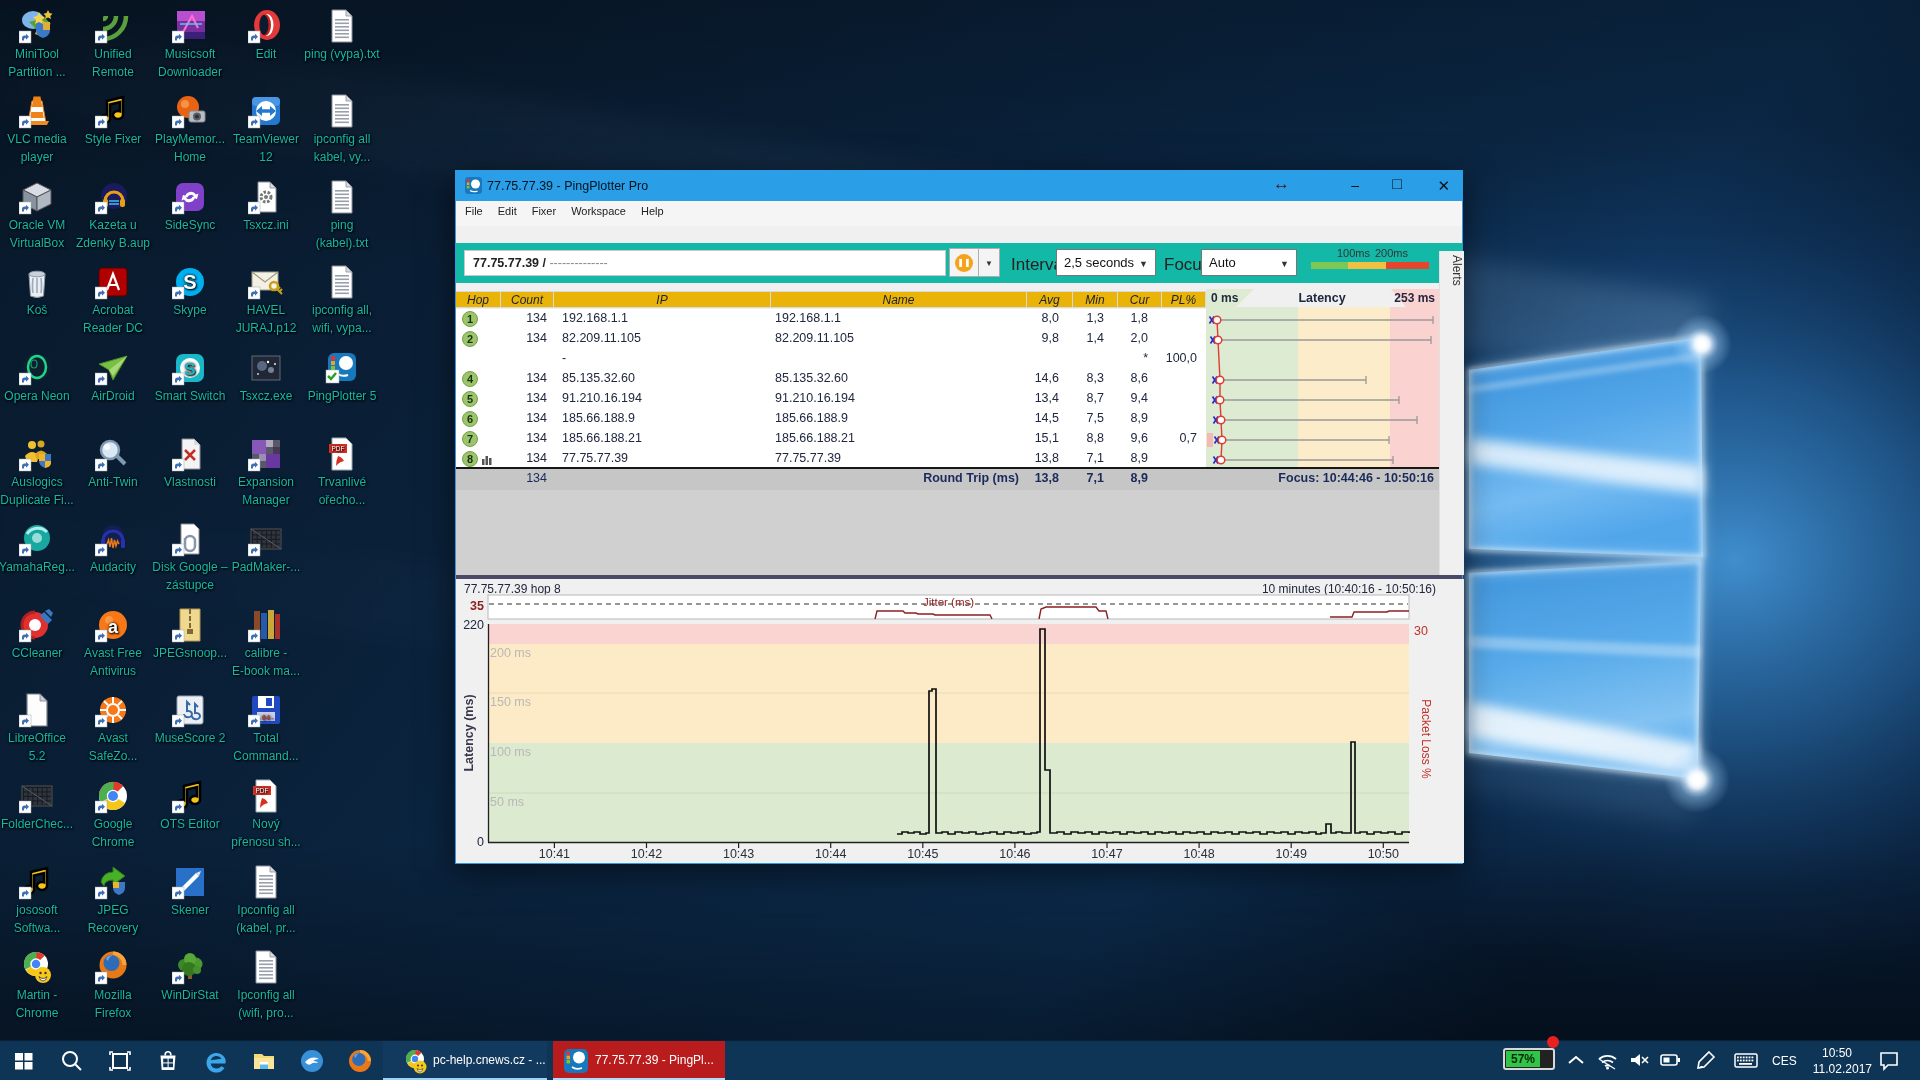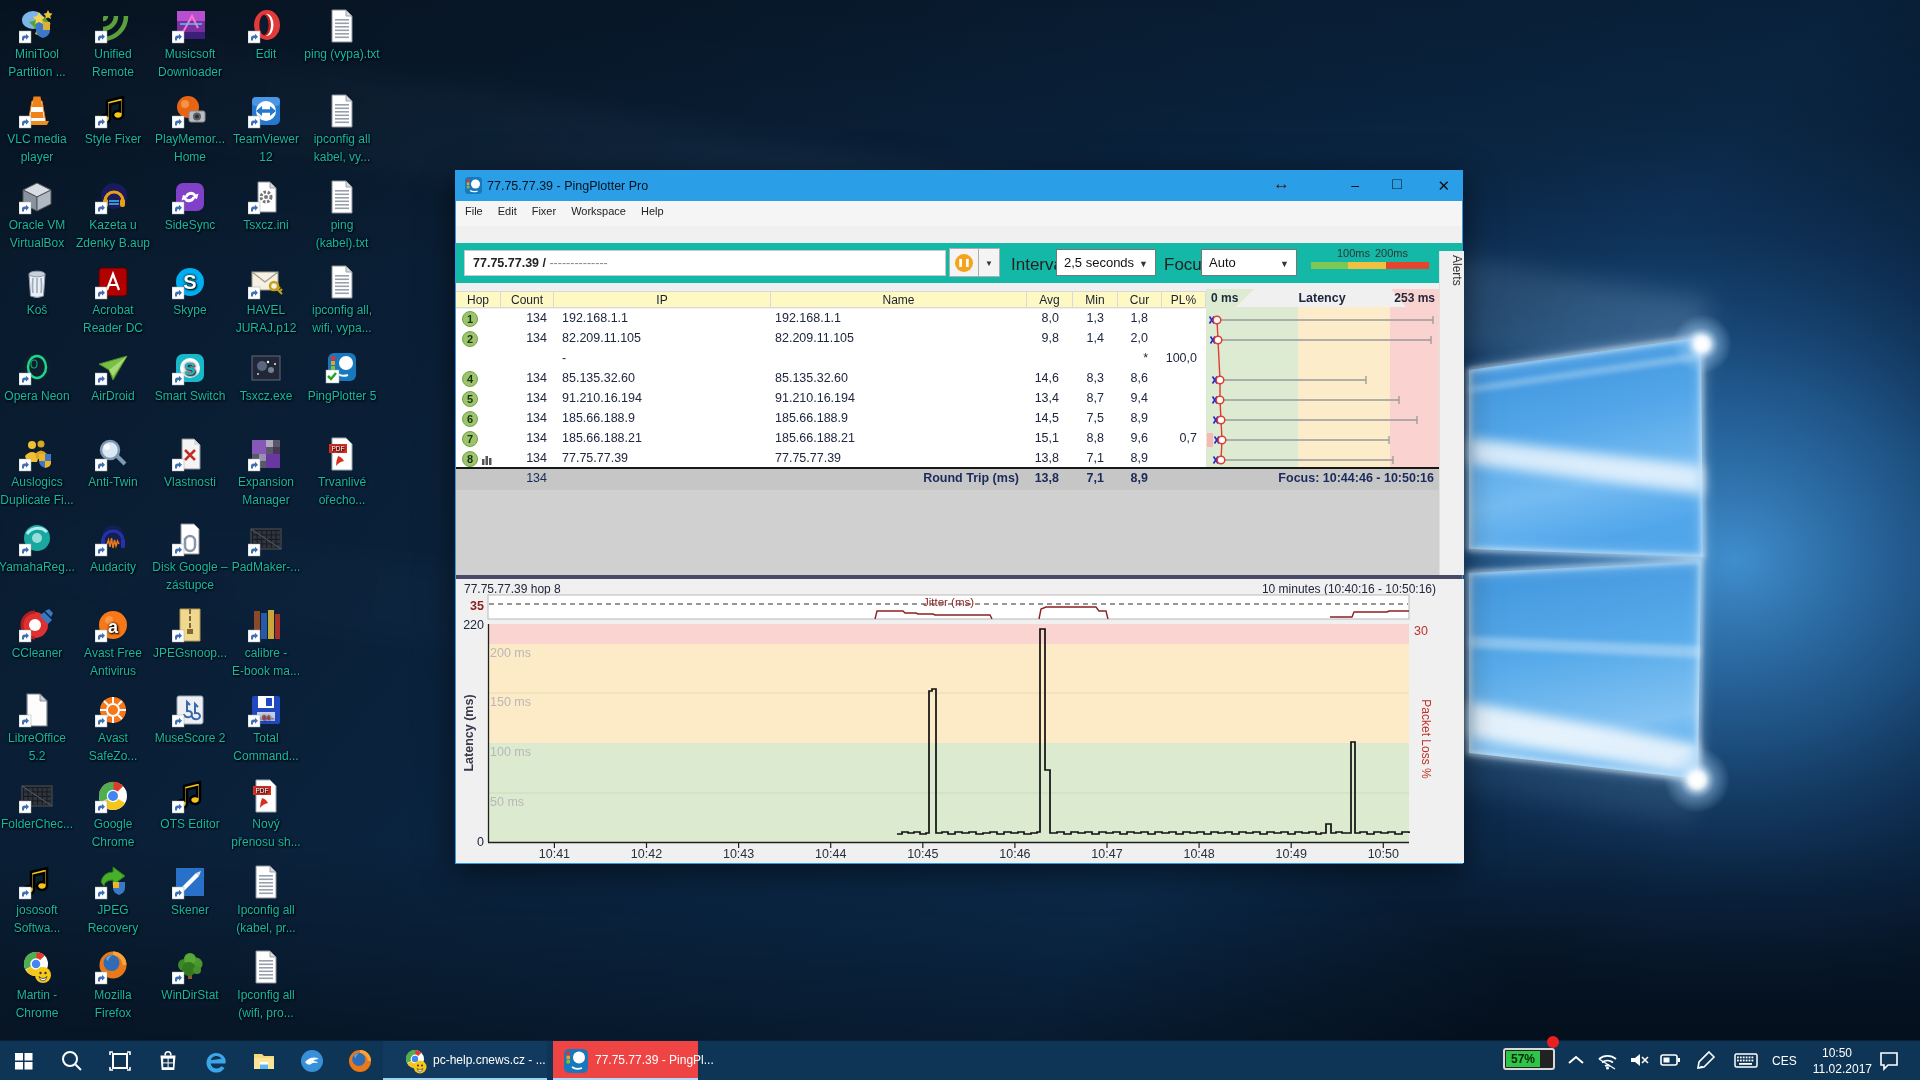--- a/index.html
+++ b/index.html
@@ -43,22 +43,22 @@
   font-size:8px; color:#333; text-align:center; line-height:29px; }
 .lab { position:absolute; top:12px; font-size:17px; color:#222; }
 .combo { position:absolute; top:6px; height:27px; background:#fff; border:1px solid #767676; font-size:13px;
   color:#111; padding:5px 0 0 7px; }
 .ca { position:absolute; right:7px; top:9px; font-size:9px; color:#333; }
 .legend { position:absolute; left:855px; top:0; width:128px; height:40px; font-size:11px; color:#333; }
 .legend span { position:absolute; top:4px; }
 .lbar { position:absolute; left:0px; top:19px; width:118px; height:7px;
   background: linear-gradient(to right, #7dc855 0 37px, #f0c040 37px 75px, #e8442c 75px 118px); }
 .thead { position:absolute; left:0; top:120px; width:750px; height:18px; background:#f0f0f0; }
-.th { position:absolute; top:0; height:17px; border:1px solid #d9d9d9; border-left:none; background:#fef9c3;
-  font-size:12px; color:#1a2030; text-align:center; padding-top:1px; }
+.th { position:absolute; top:0; height:17px; border:1px solid #d9d9d9; border-left:none; background:#eab308;
+  font-size:12px; color:#1a2030; text-align:center; padding-top:1px;font-style:italic; }
 .trows { position:absolute; left:0; top:138px; width:750px; height:160px; background:#fff; }
 .tr { position:absolute; left:0; width:100%; height:20px; font-size:12.5px; color:#202840; }
 .hopc { position:absolute; left:6px; top:2px; width:16px; height:16px; border-radius:50%; background:#9cc46c;
   border:1px solid #74a144; color:#1a3010; font-size:11px; font-weight:bold; text-align:center; line-height:15px; }
 .bars { position:absolute; left:26px; top:5px; }
 .num { position:absolute; top:2px; text-align:right; }
 .txt { position:absolute; top:2px; }
 .latsvg { position:absolute; left:750px; top:118px; width:233px; height:178px; }
 .blkline { position:absolute; left:0; top:296px; width:983px; height:2px; background:#181818; }
 .sumrow { position:absolute; left:0; top:298px; width:983px; height:21px; background:#c6c6c6; font-size:12.5px; color:#1a2a5a; }
@@ -1097,21 +1097,21 @@
           <path d="M13 2 a9 9 0 0 1 7.8 13.5 l-7.8 -4.5z" fill="#4caf50" transform="rotate(243 13 11)"></path>
           <circle cx="13" cy="11" r="3.8" fill="#4285f4" stroke="#fff" stroke-width="1.2"></circle>
           <circle cx="18" cy="19" r="6.5" fill="#f8c818"></circle>
           <circle cx="16" cy="17.5" r="1" fill="#333"></circle>
           <circle cx="20" cy="17.5" r="1" fill="#333"></circle>
           <path d="M15 20.5 q3 3 6 0 q-0.8 3.5 -3 3.5 t-3 -3.5z" fill="#fff" stroke="#333" stroke-width="0.6"></path>
         </svg></div>
       <span class="tbt" style="left:50px">pc-help.cnews.cz - ...</span>
       <div class="ul" style="background:#9ed1f2"></div>
     </div>
-<div class="tba" style="left:553px;width:145px;background:#ef4444">
+<div class="tba" style="left:553px;width:172px;background:#b91c1c">
       <div style="position:absolute;left:10px;top:7px"><svg width="26" height="26" viewBox="0 0 26 26">
           <rect x="1" y="1" width="24" height="24" rx="5" fill="#1878be"></rect>
           <circle cx="16" cy="9.5" r="6" fill="#fff"></circle>
           <rect x="3.5" y="3.5" width="3.5" height="3.5" fill="#e83030"></rect>
           <rect x="3.5" y="7.7" width="3.5" height="3.5" fill="#f0a020"></rect>
           <rect x="3.5" y="11.9" width="3.5" height="3.5" fill="#88c030"></rect>
           <path d="M9 19 q4 3 10 1" stroke="#fff" stroke-width="1.8" fill="none"></path>
         </svg></div>
       <span class="tbt" style="left:42px">77.75.77.39 - PingPl...</span>
       <div class="ul" style="background:#aedcf8"></div>

